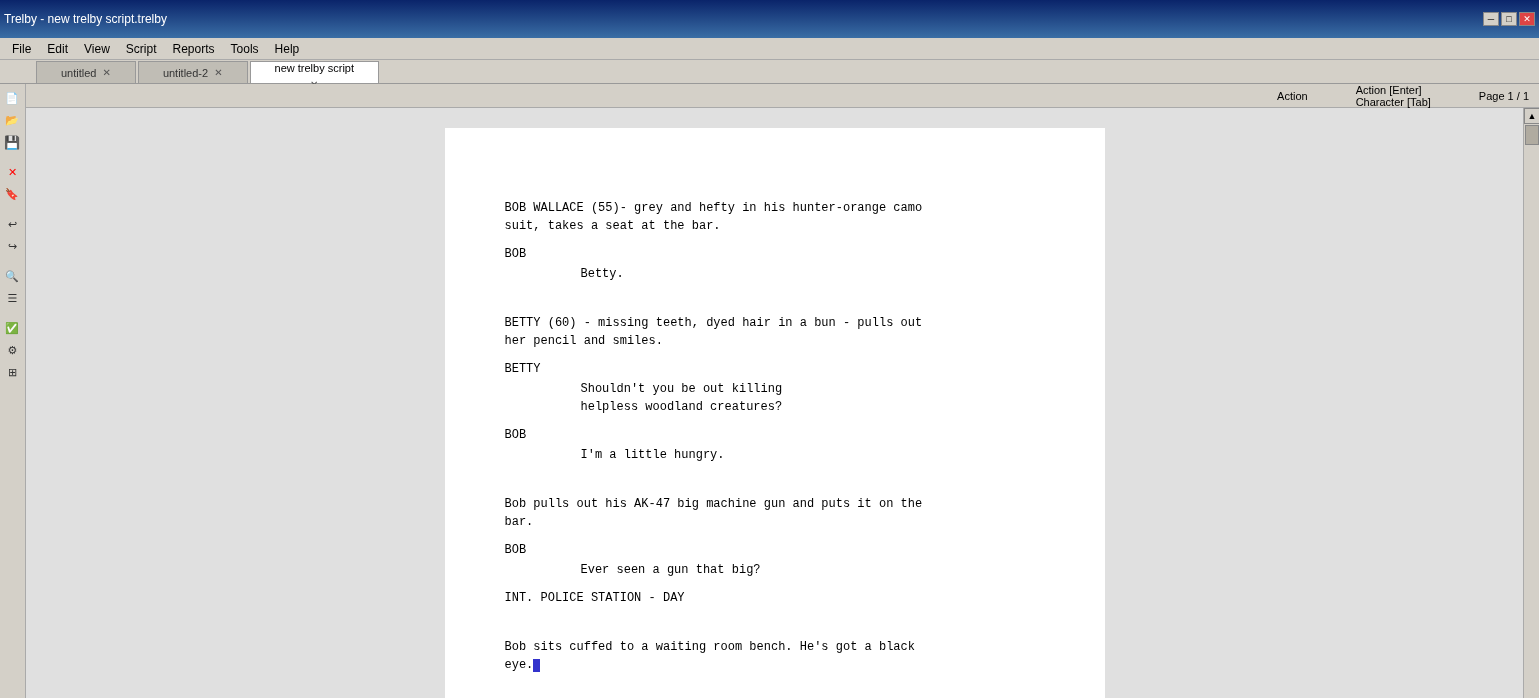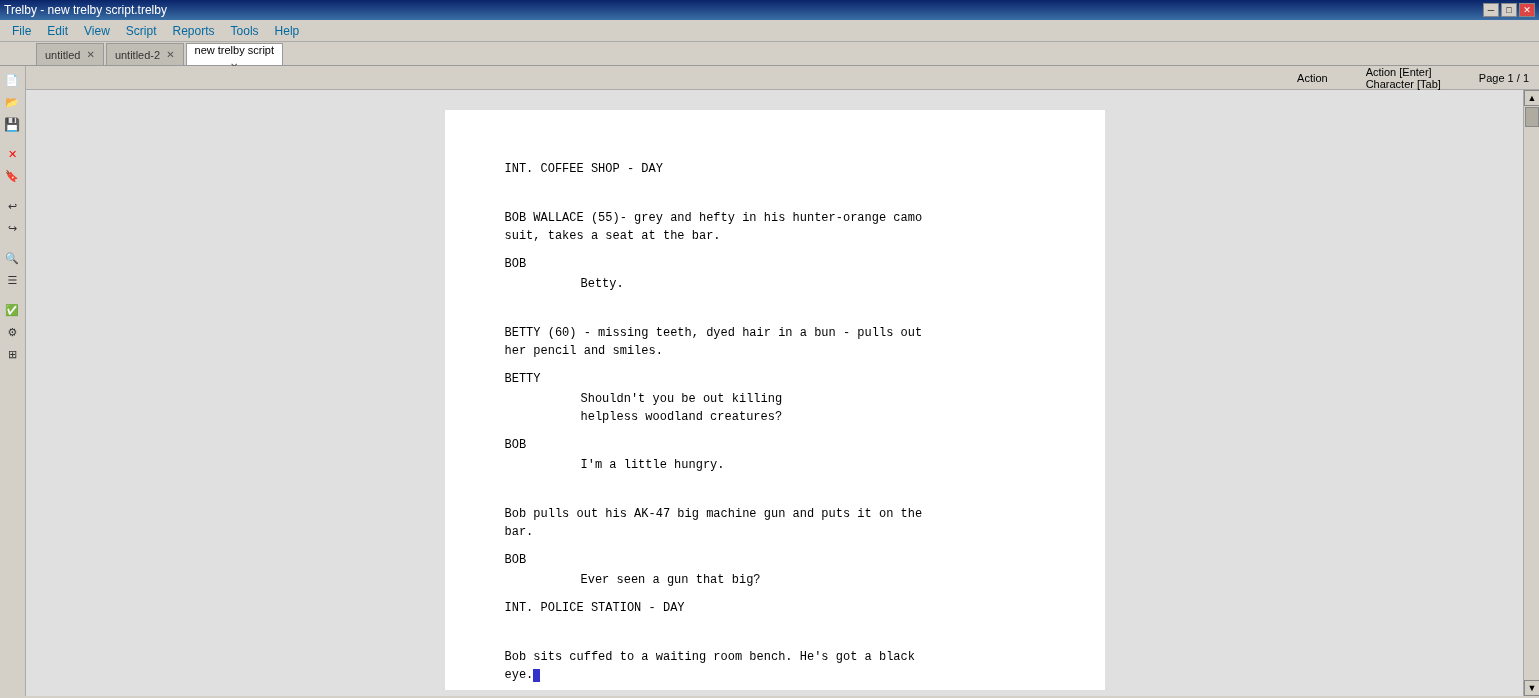--- a/index.html
+++ b/index.html
@@ -2,21 +2,21 @@
 <html><head>
   <meta charset="utf-8">
   <style>
     * { margin: 0; padding: 0; box-sizing: border-box; }
     body { font-family: Arial, sans-serif; font-size: 12px; background: #d4d0c8; overflow: hidden; }
 
     
     #title-bar {
       background: linear-gradient(to bottom, #0a246a, #3a6ea5);
       color: white;
-      height: 20px;
+      height: 38px;
       display: flex;
       align-items: center;
       justify-content: space-between;
       padding: 0 4px;
       user-select: none;
     }
     #title-bar-controls { display: flex; gap: 2px; }
     .title-btn {
       width: 16px; height: 14px;
       background: #d4d0c8;
@@ -33,35 +33,35 @@
       height: 22px;
       display: flex;
       align-items: center;
       padding: 0 4px;
       border-bottom: 1px solid #aaa;
     }
     .menu-item {
       padding: 2px 8px;
       font-size: 12px;
       cursor: pointer;
-      color: #0369a1;
+      color: #000000;
     }
 
     
     #tab-bar {
       background: #d4d0c8;
       height: 24px;
       display: flex;
       align-items: flex-end;
       padding-left: 36px;
       border-bottom: 1px solid #999;
     }
     .tab {
       height: 22px;
-      padding: 0 8px;
+      padding: 0 24px;
       display: flex;
       align-items: center;
       gap: 6px;
       font-size: 11px;
       cursor: pointer;
       border: 1px solid #999;
       border-bottom: none;
       background: #c0bdb5;
       margin-right: 2px;
       color: #333;
@@ -116,21 +116,21 @@
     }
 
     
     #top-status {
       height: 24px;
       background: #d4d0c8;
       display: flex;
       align-items: center;
       justify-content: flex-end;
       padding: 0 10px;
-      gap: 38px;
+      gap: 48px;
       font-size: 11px;
       border-bottom: 1px solid #aaa;
     }
 
     
     #script-container {
       flex: 1;
       overflow-y: auto;
       background: #e0e0e0;
       display: flex;
@@ -277,21 +277,20 @@
       <span>Action</span>
       <span style="white-space:pre;">Action [Enter]
 Character [Tab]</span>
       <span>Page 1 / 1</span>
     </div>
 
     <div style="display:flex;flex:1;overflow:hidden;">
       <div id="script-container">
         <div id="script-page">
 
-          <div class="scene-heading">INT. COFFEE SHOP - DAY</div>
 
           <div class="action">BOB WALLACE (55)- grey and hefty in his hunter-orange camo<br>suit, takes a seat at the bar.</div>
 
           <div class="character">BOB</div>
           <div class="dialogue">Betty.</div>
 
           <div class="action">BETTY (60) - missing teeth, dyed hair in a bun - pulls out<br>her pencil and smiles.</div>
 
           <div class="character">BETTY</div>
           <div class="dialogue">Shouldn't you be out killing<br>helpless woodland creatures?</div>

